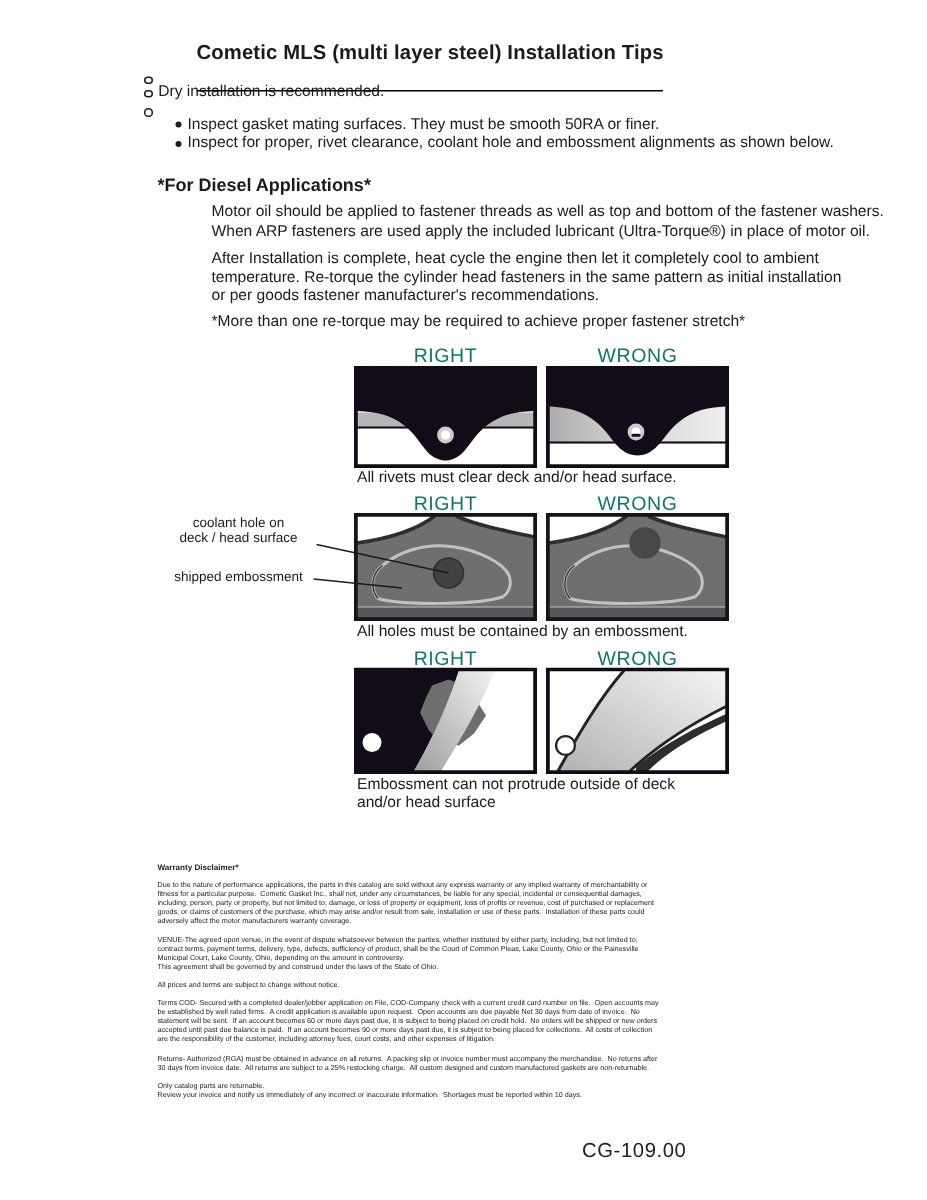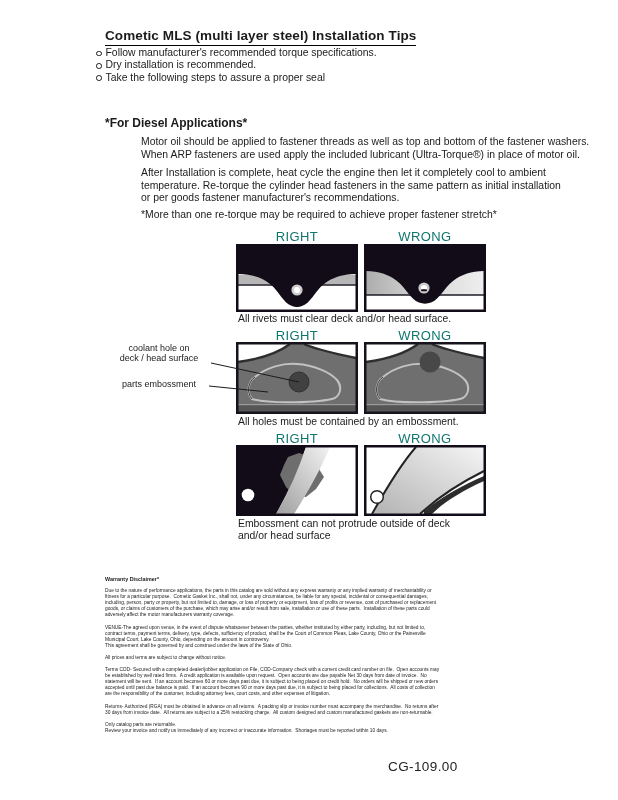--- a/index.html
+++ b/index.html
@@ -4,21 +4,21 @@
 <style>
   html,body { margin:0; padding:0; }
   body {
     width:618px; height:800px; background:#ffffff; position:relative;
     font-family:"Liberation Sans", sans-serif; color:#1b1b1b; overflow:hidden;
   }
   .abs { position:absolute; }
   .pre { white-space:pre; }
   .title {
     font-size:13.5px; font-weight:bold; display:inline-block;
-    border-bottom:1.7px solid #000; padding-bottom:2px; letter-spacing:0.1px;
+    border-bottom:1.7px solid #000; padding-bottom:18px; letter-spacing:0.1px;margin-left:26px;
   }
   .bullets { font-size:10.4px; }
   .brow { display:flex; line-height:12.4px; }
   .brow.sub { margin-left:21px; }
   .dotO { width:3.5px; height:3.5px; border:1px solid #1b1b1b; border-radius:50%;
           margin:3.6px 4px 0 0; flex:none; }
   .dotF { width:4px; height:4px; background:#1b1b1b; border-radius:50%;
           margin:3.6px 4px 0 0; flex:none; }
   .h2 { font-size:12px; font-weight:bold; }
   .body-text { font-size:10.4px; line-height:12.6px;margin-left:36px; }
@@ -34,29 +34,35 @@
 </head>
 <body>
 
 <div class="abs" style="left:105px; top:26px;">
   <span class="title">Cometic MLS (multi layer steel) Installation Tips</span>
 </div>
 
 <div class="abs bullets" style="left:96px; top:47px;">
   <div class="brow">
       <span class="dotO"></span>
-      <span>Follow manufacturer's recommended torque specifications.</span>
     </div>
   <div class="brow">
       <span class="dotO"></span>
       <span>Dry installation is recommended.</span>
     </div>
   <div class="brow">
       <span class="dotO"></span>
-      <span>Take the following steps to assure a proper seal</span>
+    </div>
+  <div class="brow sub">
+      <span class="dotF"></span>
+      <span>Inspect gasket mating surfaces.  They must be smooth 50RA or finer.</span>
+    </div>
+  <div class="brow sub">
+      <span class="dotF"></span>
+      <span>Inspect for proper, rivet clearance, coolant hole and embossment alignments as shown below.</span>
     </div>
 </div>
 
 <div class="abs h2" style="left:105px; top:116px;">*For Diesel Applications*</div>
 <div class="abs body-text pre" style="left:105px; top:136px;">Motor oil should be applied to fastener threads as well as top and bottom of the fastener washers.
 When ARP fasteners are used apply the included lubricant (Ultra-Torque®) in place of motor oil.</div>
 <div class="abs body-text pre" style="left:105px; top:167px;">After Installation is complete, heat cycle the engine then let it completely cool to ambient
 temperature. Re-torque the cylinder head fasteners in the same pattern as initial installation
 or per goods fastener manufacturer's recommendations.</div>
 <div class="abs body-text" style="left:105px; top:209px;">*More than one re-torque may be required to achieve proper fastener stretch*</div>
@@ -94,21 +100,21 @@
   </svg>
 </div>
 
 <div class="abs caption" style="left:238px; top:313px;">All rivets must clear deck and/or head surface.</div>
 
 <div class="abs rw-label" style="left:236px; top:328px;">RIGHT</div>
 <div class="abs rw-label" style="left:364px; top:328px;">WRONG</div>
 
 <div class="abs diag-label pre" style="left:110px; top:343px;">coolant hole on
 deck / head surface</div>
-<div class="abs diag-label" style="left:110px; top:379px;">parts embossment</div>
+<div class="abs diag-label" style="left:110px; top:379px;">shipped embossment</div>
 
 <div class="abs" style="left:236px; top:342px;">
   <svg width="122" height="72" viewBox="0 0 122 72">
     <path d="M2,20 C24,17 42,11 54,2 L68,2 C84,9 102,12 120,16 V70 H2 Z" fill="#6f6f6f"></path>
     <path d="M2,20 C24,17 42,11 54,2" fill="none" stroke="#2e2e2e" stroke-width="2.4"></path>
     <path d="M68,2 C84,9 102,12 120,16" fill="none" stroke="#2e2e2e" stroke-width="2.4"></path>
     <path d="M16,57 C11,51 11,41 19,35 C31,25 47,21 61,22 C77,23 94,30 101,38 C106,44 105,52 99,56 C84,61 34,62 16,57 Z" fill="none" stroke="#c2c2c2" stroke-width="2"></path>
     <path d="M16,57 C11,51 11,41 19,35" fill="none" stroke="#3a3a3a" stroke-width="1"></path>
     <circle cx="63" cy="40" r="10" fill="#414141" stroke="#313131" stroke-width="1"></circle>
     <rect x="2" y="62" width="118" height="8" fill="#565656"></rect>

